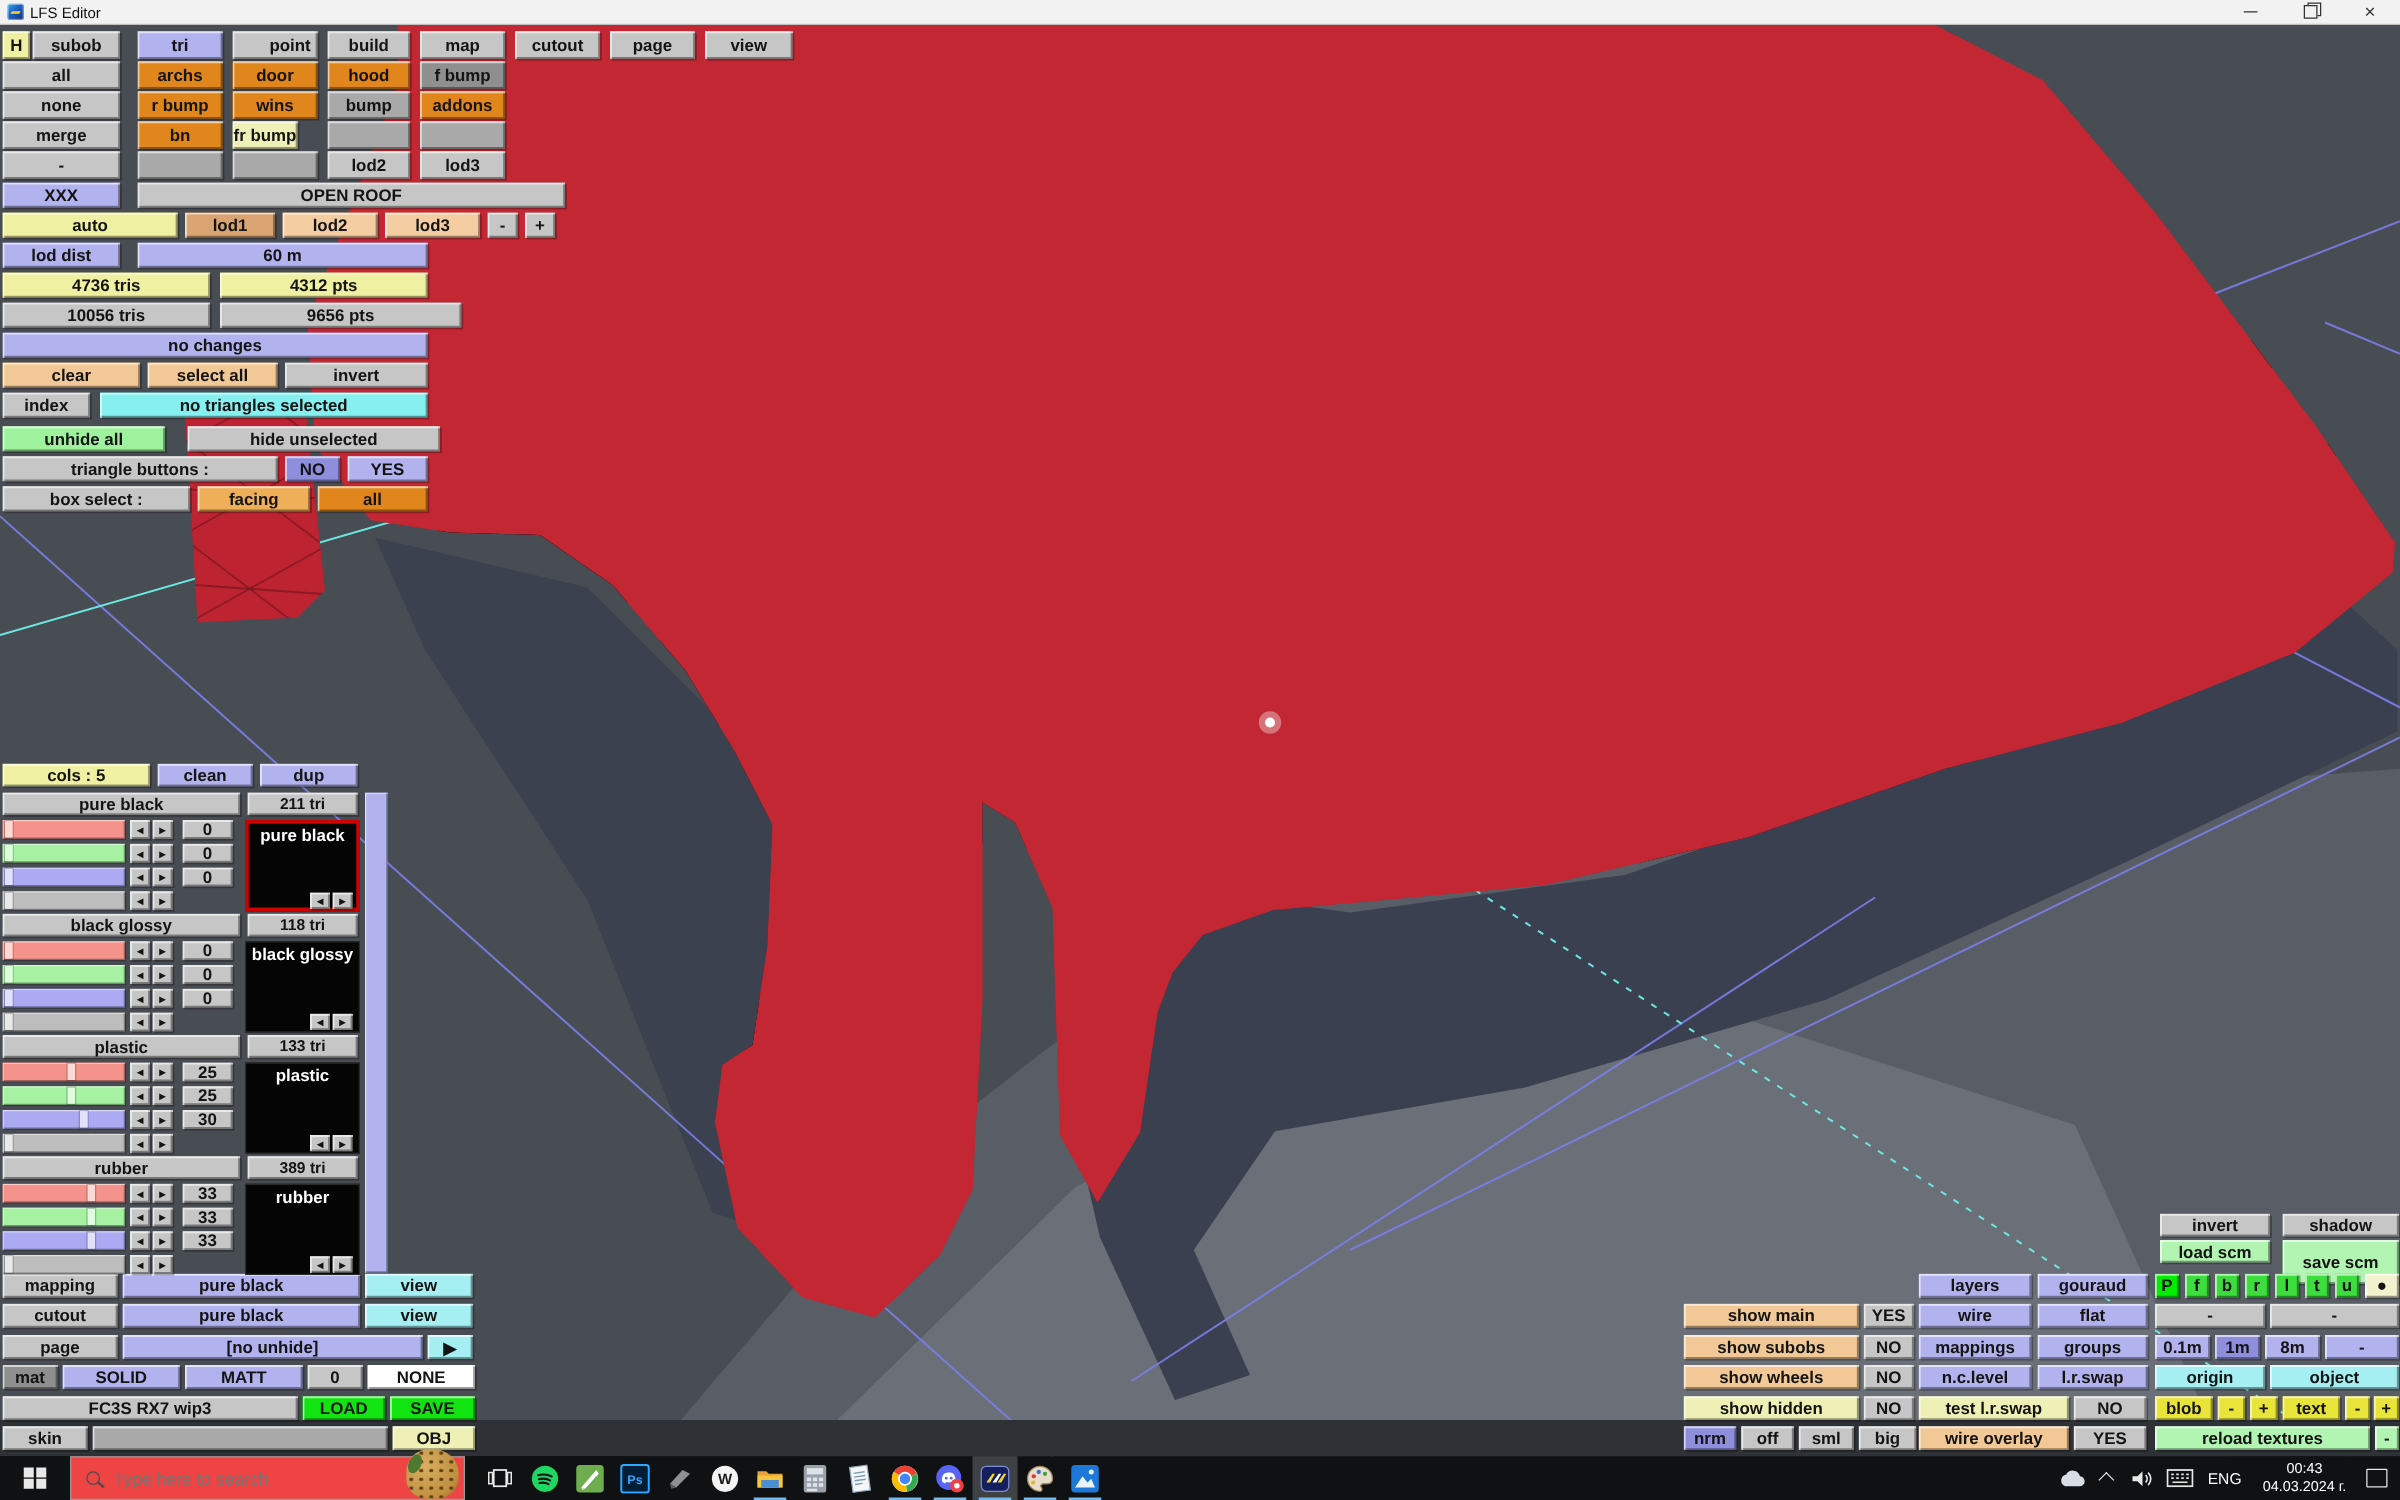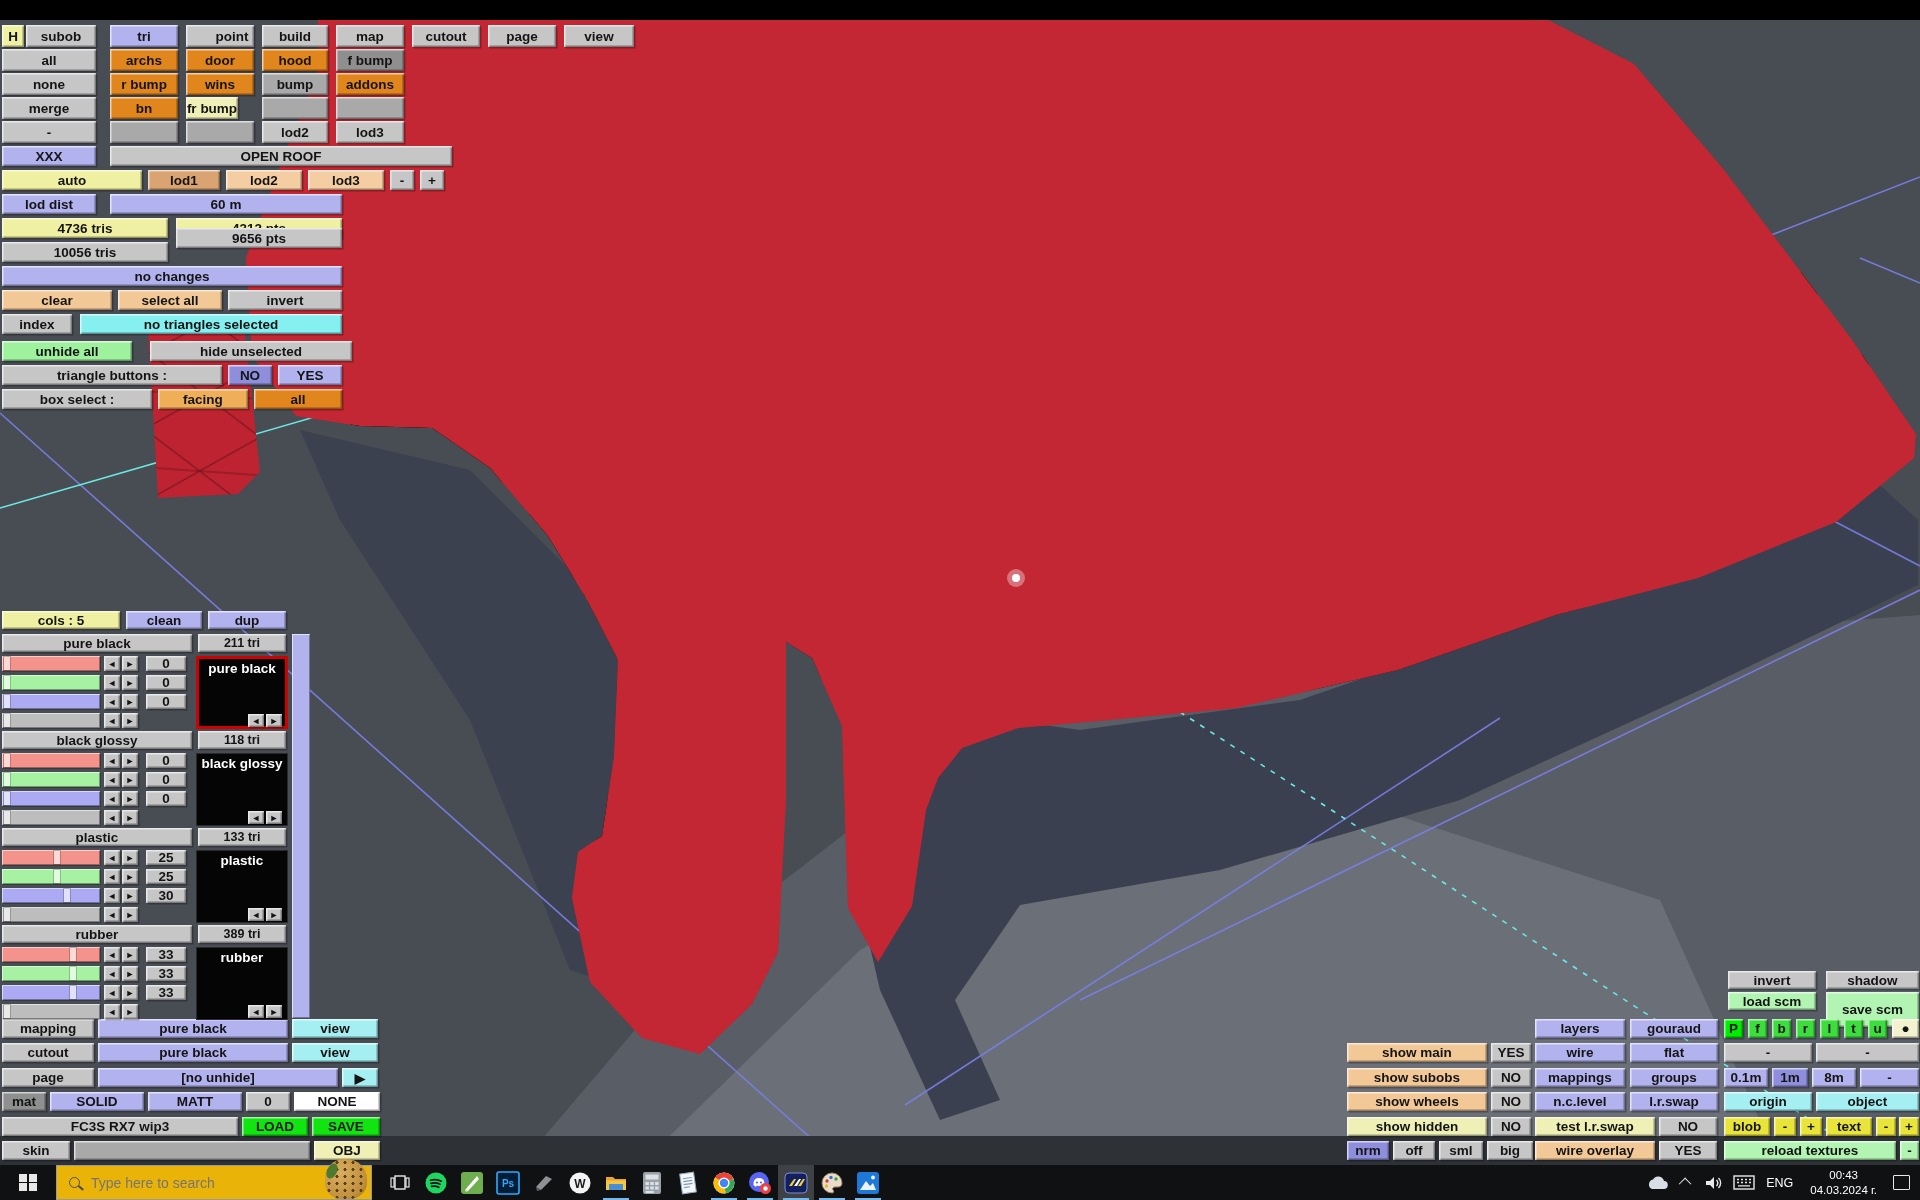--- a/index.html
+++ b/index.html
@@ -37,21 +37,21 @@
   .thumb{position:absolute;top:1px;bottom:1px;width:6px;background:rgba(255,255,255,.65);box-shadow:0 0 0 1px rgba(0,0,0,.2);}
   .swatch{position:absolute;z-index:10;background:#050505;color:#fff;font-weight:700;font-size:13.5px;
           text-align:center;line-height:1.35;padding-top:1px;box-sizing:border-box;border:1px solid #2a2a2a;}
   .swatch.sel{border:3px solid #cf0000;}
   .scrollbar{position:absolute;z-index:10;background:#b2b2ee;box-shadow:inset 1px 1px 0 rgba(255,255,255,.6),inset -1px -1px 0 rgba(0,0,0,.35);}
   
   .taskbar{position:absolute;left:0;top:1165px;width:1920px;height:35px;background:#0f1113;z-index:50;display:flex;align-items:center;}
   .startbtn{width:56px;height:35px;display:flex;align-items:center;justify-content:center;}
   .winlogo{display:grid;grid-template-columns:8px 8px;grid-template-rows:8px 8px;gap:1.5px;}
   .winlogo span{background:#e8e8e8;}
-  .searchbox{position:relative;width:316px;height:35px;background:#eab308;border:1px solid #9a9a9a;
+  .searchbox{position:relative;width:316px;height:35px;background:#ef4444;border:1px solid #9a9a9a;
              box-sizing:border-box;display:flex;align-items:center;overflow:visible;}
   .mag{width:9px;height:9px;border:1.6px solid #4d4d4d;border-radius:50%;margin:0 9px 0 12px;position:relative;flex:none;}
   .mag::after{content:"";position:absolute;width:6px;height:1.6px;background:#4d4d4d;right:-5px;bottom:-2px;transform:rotate(40deg);}
   .searchtext{border:none;outline:none;background:transparent;font-size:14px;color:#333;width:180px;font-family:"Liberation Sans",sans-serif;}
   .cheetah{position:absolute;right:4px;bottom:0;width:42px;height:40px;border-radius:46% 50% 42% 40%;
            background:radial-gradient(circle at 35% 35%,#d9ae62 0%,#c08f3e 70%,#8a6224 100%);
            background-color:#c79a48;overflow:hidden;}
   .cheetah::before{content:"";position:absolute;inset:0;
            background-image:radial-gradient(#5d3f12 1.3px,transparent 1.9px);background-size:8px 7px;}
   .cheetah::after{content:"";position:absolute;left:2px;top:4px;width:10px;height:16px;border-radius:50%;
@@ -137,20 +137,35 @@
         <use href="#carbody" fill="url(#mesh)"></use>
       </g>
 
       <circle cx="1016" cy="578" r="9" fill="#ffffff" opacity="0.35"></circle>
       <circle cx="1016" cy="578" r="4" fill="#ffffff"></circle>
     </g>
 
     <rect x="0" y="1136" width="1920" height="29" fill="#2e3136"></rect>
   </svg>
 
+  <div class="titlebar">
+    <div class="appicon"></div>
+    <span class="apptitle">LFS Editor</span>
+    <div class="wincontrols">
+      <div class="winbtn">
+          <span class="glyph-min"></span>
+        </div>
+      <div class="winbtn">
+          <span class="glyph-max"></span>
+        </div>
+      <div class="winbtn">
+          <span class="glyph-close">×</span>
+        </div>
+    </div>
+  </div>
 
   <div id="ui" style="position:absolute;inset:0;z-index:10;">
       <div class="btn v-yellow" style="left: 2px; top: 25px; width: 22px; height: 22px;">H</div>
       <div class="btn v-gray" style="left: 26px; top: 25px; width: 70px; height: 22px;">subob</div>
       <div class="btn v-purple" style="left: 110px; top: 25px; width: 68px; height: 22px;">tri</div>
       <div class="btn v-gray" style="left: 186px; top: 25px; width: 68px; height: 22px; padding-left: 24px;">point</div>
       <div class="btn v-gray" style="left: 262px; top: 25px; width: 66px; height: 22px;">build</div>
       <div class="btn v-gray" style="left: 336px; top: 25px; width: 68px; height: 22px;">map</div>
       <div class="btn v-gray" style="left: 412px; top: 25px; width: 68px; height: 22px;">cutout</div>
       <div class="btn v-gray" style="left: 488px; top: 25px; width: 68px; height: 22px;">page</div>
@@ -181,21 +196,21 @@
       <div class="btn v-tan" style="left: 148px; top: 170px; width: 72px; height: 20px;">lod1</div>
       <div class="btn v-lpeach" style="left: 226px; top: 170px; width: 76px; height: 20px;">lod2</div>
       <div class="btn v-lpeach" style="left: 308px; top: 170px; width: 76px; height: 20px;">lod3</div>
       <div class="btn v-gray" style="left: 390px; top: 170px; width: 24px; height: 20px;">-</div>
       <div class="btn v-gray" style="left: 420px; top: 170px; width: 24px; height: 20px;">+</div>
       <div class="btn v-purple" style="left: 2px; top: 194px; width: 94px; height: 20px;">lod dist</div>
       <div class="btn v-purple" style="left: 110px; top: 194px; width: 232px; height: 20px;">60 m</div>
       <div class="btn v-yellow" style="left: 2px; top: 218px; width: 166px; height: 20px;">4736 tris</div>
       <div class="btn v-yellow" style="left: 176px; top: 218px; width: 166px; height: 20px;">4312 pts</div>
       <div class="btn v-gray" style="left: 2px; top: 242px; width: 166px; height: 20px;">10056 tris</div>
-      <div class="btn v-gray" style="left: 176px; top: 228px; width: 166px; height: 20px;">9656 pts</div>
+      <div class="btn v-gray" style="left: 176px; top: 242px; width: 193px; height: 20px;">9656 pts</div>
       <div class="btn v-purple" style="left: 2px; top: 266px; width: 340px; height: 20px;">no changes</div>
       <div class="btn v-peach" style="left: 2px; top: 290px; width: 110px; height: 20px;">clear</div>
       <div class="btn v-peach" style="left: 118px; top: 290px; width: 104px; height: 20px;">select all</div>
       <div class="btn v-gray" style="left: 228px; top: 290px; width: 114px; height: 20px;">invert</div>
       <div class="btn v-gray" style="left: 2px; top: 314px; width: 70px; height: 20px;">index</div>
       <div class="btn v-bcyan" style="left: 80px; top: 314px; width: 262px; height: 20px;">no triangles selected</div>
       <div class="btn v-green" style="left: 2px; top: 341px; width: 130px; height: 20px;">unhide all</div>
       <div class="btn v-gray" style="left: 140px; top: 341px; width: 202px; height: 20px; margin-left: 10px;">hide unselected</div>
       <div class="btn v-gray" style="left: 2px; top: 365px; width: 220px; height: 20px;">triangle buttons :</div>
       <div class="btn v-purpled" style="left: 228px; top: 365px; width: 44px; height: 20px;">NO</div>

